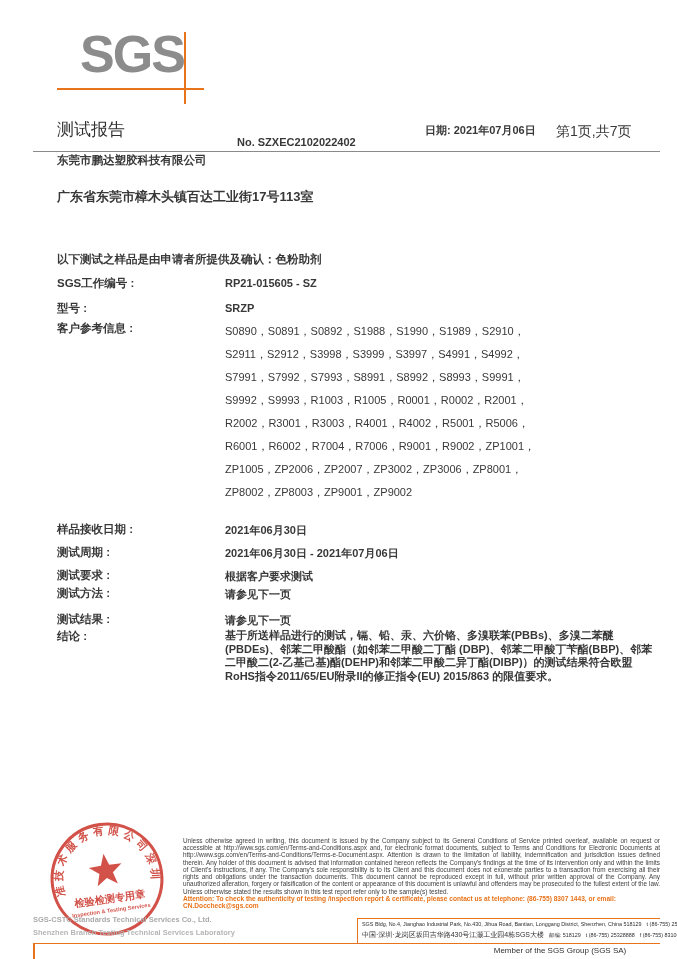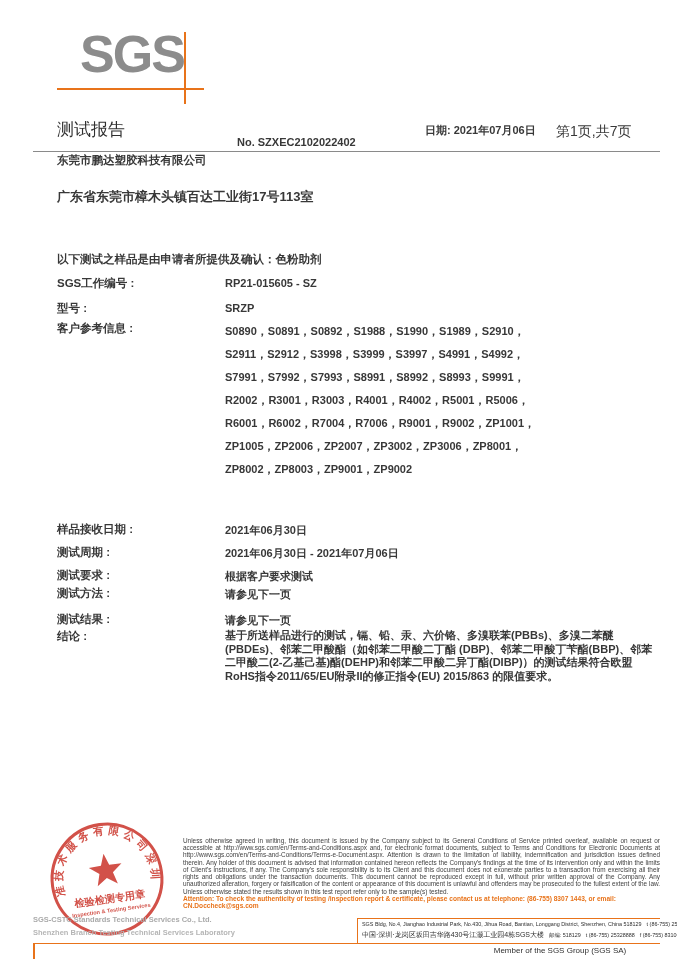--- a/index.html
+++ b/index.html
@@ -20,21 +20,21 @@
   .report-page  { left:556px; top:123px; font-size:14px; font-weight:400; }
   .head-divider { left:33px; top:151px; width:627px; height:1px; background:#8a8a8a; }
 
   .applicant-name { left:57px; top:153px; font-size:11.5px; font-weight:700; }
   .applicant-addr { left:57px; top:188px; font-size:13px; font-weight:700; }
 
   .statement { left:57px; top:252px; font-size:11.5px; font-weight:700;text-align:center; }
 
   .flabel { left:57px; font-size:11.5px; font-weight:700; }
   .fvalue { left:225px; font-size:11px; font-weight:700; }
-  .ref-lines { left:225px; top:320px; font-size:11px; font-weight:700; line-height:23px; }
+  .ref-lines { left:225px; top:320px; font-size:11px; font-weight:400; line-height:23px; }
   .conclusion-value { width:428px; line-height:13.6px; }
 
   
   .stamp-wrap { left:46px; top:818px; width:122px; height:122px; transform:rotate(-8deg); opacity:.88; }
   .footer-co1 { left:33px; top:915px; font-size:7.5px; font-weight:700; color:#aaaaaa; }
   .footer-co2 { left:33px; top:928px; font-size:7.5px; font-weight:700; color:#b5b5b5; }
 
   .legal-block { left:183px; top:837px; width:477px; }
   .disclaimer { font-size:6.4px; line-height:1.13; text-align:justify; color:#3f3f3f; }
   .attention  { font-size:6.6px; line-height:1.15; font-weight:700; color:#e8731a; }
@@ -73,20 +73,21 @@
   <div class="abs fvalue" style="top:277px">RP21-015605 - SZ</div>
 
   <div class="abs flabel" style="top:301px">型号 :</div>
   <div class="abs fvalue" style="top:302px">SRZP</div>
 
   <div class="abs flabel" style="top:321px">客户参考信息 :</div>
   <div class="abs ref-lines">
     <div>S0890，S0891，S0892，S1988，S1990，S1989，S2910，</div>
     <div>S2911，S2912，S3998，S3999，S3997，S4991，S4992，</div>
     <div>S7991，S7992，S7993，S8991，S8992，S8993，S9991，</div>
+    <div>S9992，S9993，R1003，R1005，R0001，R0002，R2001，</div>
     <div>R2002，R3001，R3003，R4001，R4002，R5001，R5006，</div>
     <div>R6001，R6002，R7004，R7006，R9001，R9002，ZP1001，</div>
     <div>ZP1005，ZP2006，ZP2007，ZP3002，ZP3006，ZP8001，</div>
     <div>ZP8002，ZP8003，ZP9001，ZP9002</div>
   </div>
 
   <div class="abs flabel" style="top:522px">样品接收日期 :</div>
   <div class="abs fvalue" style="top:523px">2021年06月30日</div>
 
   <div class="abs flabel" style="top:545px">测试周期 :</div>

